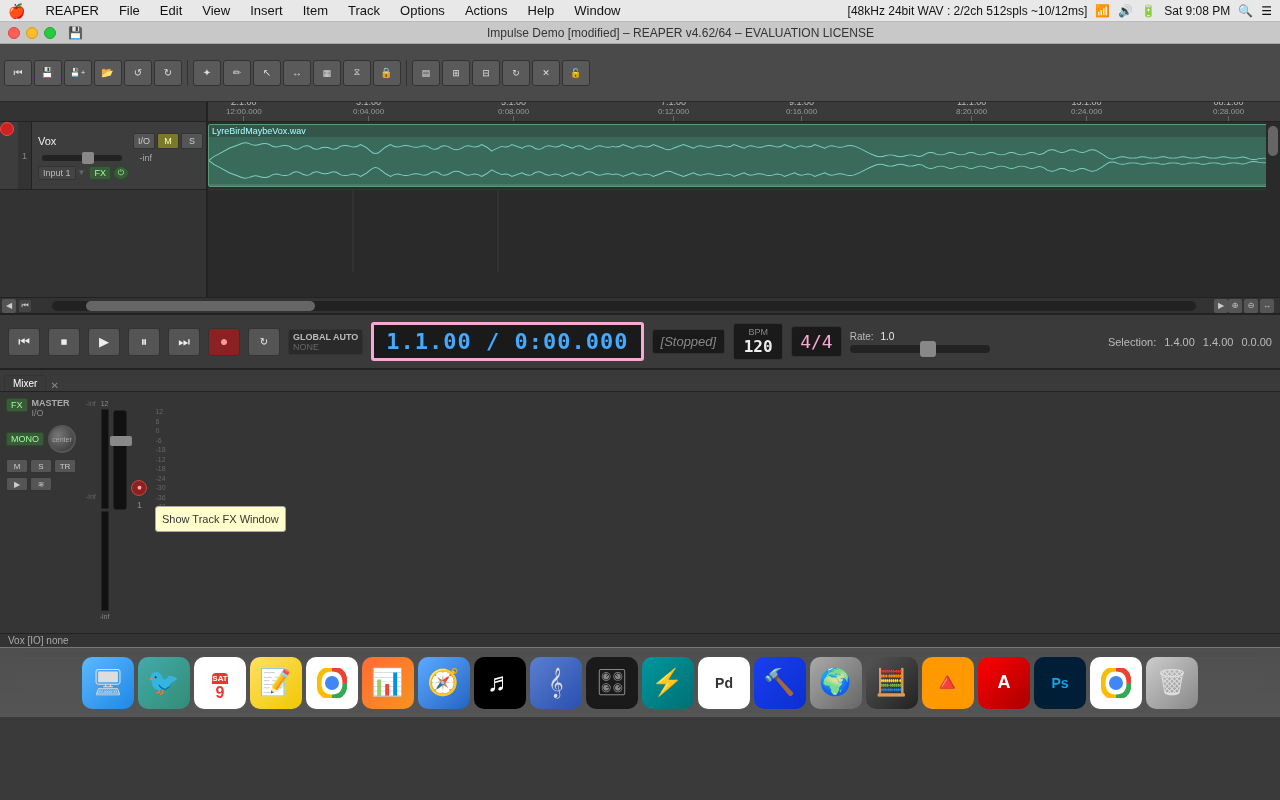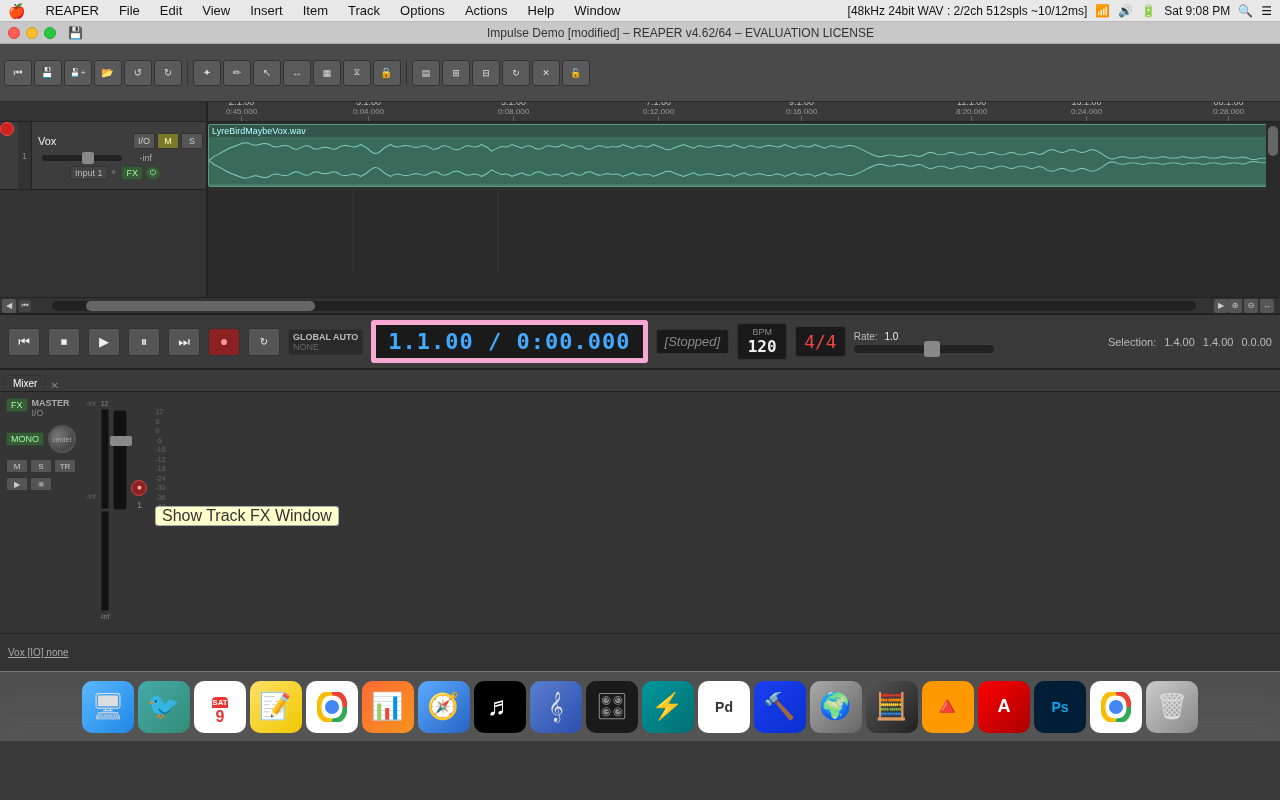--- a/index.html
+++ b/index.html
@@ -166,21 +166,20 @@
       text-align: right;
     }
     .input-label {
       font-size: 9px;
       color: #bbb;
       background: #444;
       border: 1px solid #333;
       padding: 1px 4px;
       border-radius: 2px;
       cursor: pointer;
-      margin-left: 32px;
     }
     .fx-btn {
       font-size: 9px;
       background: #3a5a3a;
       border: 1px solid #2a4a2a;
       border-radius: 2px;
       padding: 1px 4px;
       cursor: pointer;
       color: #9f9;
       margin-left: 2px;
@@ -302,21 +301,21 @@
       display: flex;
       align-items: center;
       justify-content: center;
       cursor: pointer;
       font-size: 13px;
       color: #eee;
     }
     .transport-btn.record { background: #8a2222; color: #ff9999; }
     .time-display {
       background: #1a1a1a;
-      border: 5px solid #f9a8d4;
+      border: 3px solid #f9a8d4;
       border-radius: 3px;
       padding: 4px 12px;
       font-size: 22px;
       color: #4af;
       font-family: monospace;
       font-weight: bold;
       letter-spacing: 1px;
     }
     .status-display {
       background: #1a1a1a;
@@ -334,21 +333,21 @@
       background: #1a1a1a;
       border: 1px solid #333;
       border-radius: 3px;
       padding: 3px 8px;
       min-width: 50px;
     }
     .bpm-label { font-size: 9px; color: #888; }
     .bpm-value { font-size: 16px; color: #eee; font-weight: bold; font-family: monospace; }
     .time-sig {
       font-size: 18px;
-      color: #ef4444;
+      color: #f9a8d4;
       font-family: monospace;
       background: #1a1a1a;
       border: 1px solid #333;
       border-radius: 3px;
       padding: 4px 8px;
     }
     .global-auto {
       display: flex;
       flex-direction: column;
       font-size: 9px;
@@ -574,40 +573,39 @@
       font-size: 9px;
       color: #888;
     }
 
     
     .tooltip-box {
       position: absolute;
       background: #ffffcc;
       border: 1px solid #aaa;
       border-radius: 3px;
-      padding: 0 6px;
-      font-size: 16px;
+      padding: 6px 6px;
+      font-size: 11px;
       color: #333;
       white-space: nowrap;
       pointer-events: none;
       z-index: 100;
     }
 
     
     #statusbar {
-      height: 38px;
+      height: 14px;
       background: #333;
       border-top: 1px solid #222;
       display: flex;
       align-items: center;
       padding: 0 8px;
       font-size: 10px;
       color: #aaa;
       gap: 16px;
-      text-decoration: underline;
     }
 
     
     #dock {
       height: 70px;
       background: linear-gradient(to bottom, rgba(200,200,200,0.15), rgba(150,150,150,0.3));
       border-top: 1px solid rgba(255,255,255,0.2);
       display: flex;
       align-items: center;
       justify-content: center;
@@ -756,34 +754,34 @@
     </div>
 
     <div style="flex:1; background:#333;"></div>
   </div>
 
   <div id="timeline-area" style="position:relative;">
 
     <div id="ruler">
       <div class="ruler-mark" style="left:18px;">
         <span class="ruler-label">Z.1.00</span>
-        <span style="font-size:8px; color:#999; display:block;">0:45.000</span>
+        <span style="font-size:8px; color:#999; display:block;">12:00.000</span>
         <div class="ruler-tick"></div>
       </div>
       <div class="ruler-mark" style="left:145px;">
         <span class="ruler-label">3.1.00</span>
         <span style="font-size:8px; color:#999; display:block;">0:04.000</span>
         <div class="ruler-tick"></div>
       </div>
       <div class="ruler-mark" style="left:290px;">
         <span class="ruler-label">5.1.00</span>
         <span style="font-size:8px; color:#999; display:block;">0:08.000</span>
         <div class="ruler-tick"></div>
       </div>
-      <div class="ruler-mark" style="left:435px;">
+      <div class="ruler-mark" style="left:450px;">
         <span class="ruler-label">7.1.00</span>
         <span style="font-size:8px; color:#999; display:block;">0:12.000</span>
         <div class="ruler-tick"></div>
       </div>
       <div class="ruler-mark" style="left:578px;">
         <span class="ruler-label">9.1.00</span>
         <span style="font-size:8px; color:#999; display:block;">0:16.000</span>
         <div class="ruler-tick"></div>
       </div>
       <div class="ruler-mark" style="left:748px;">

